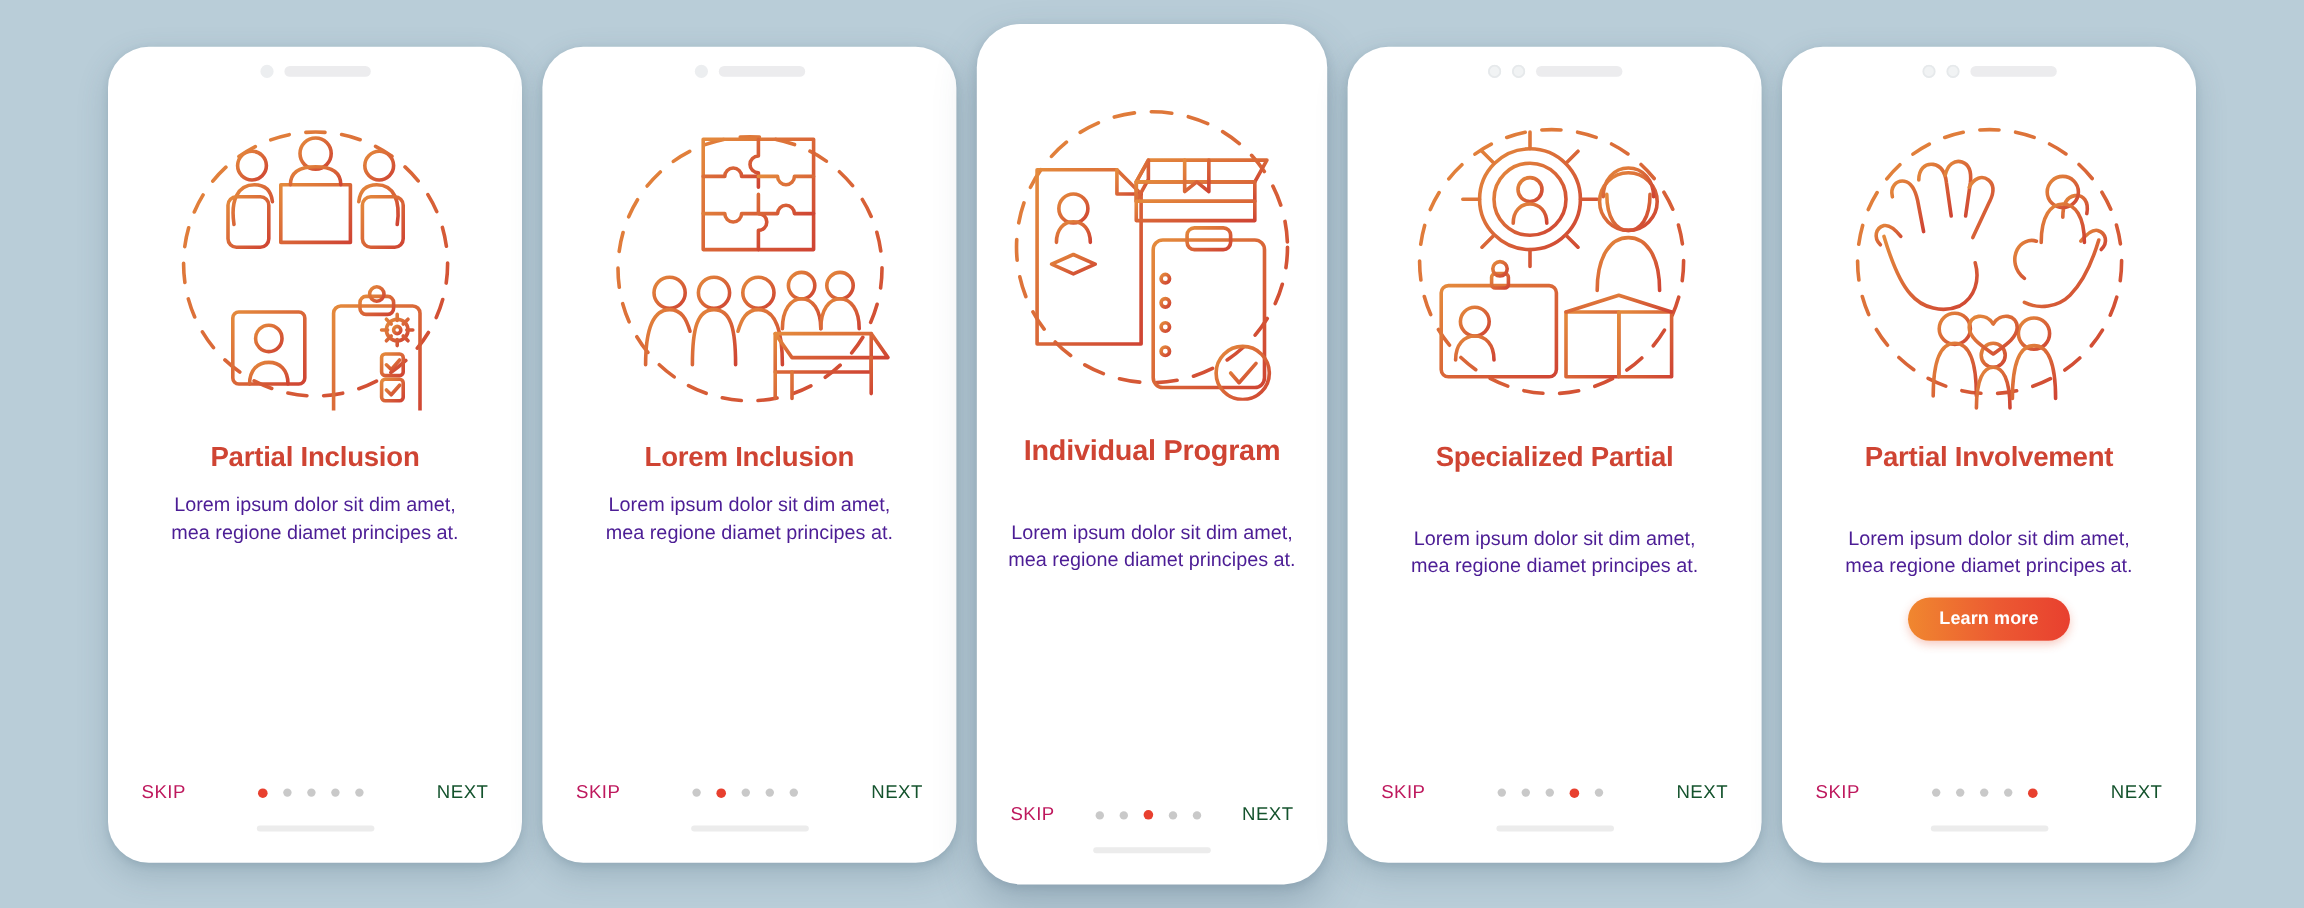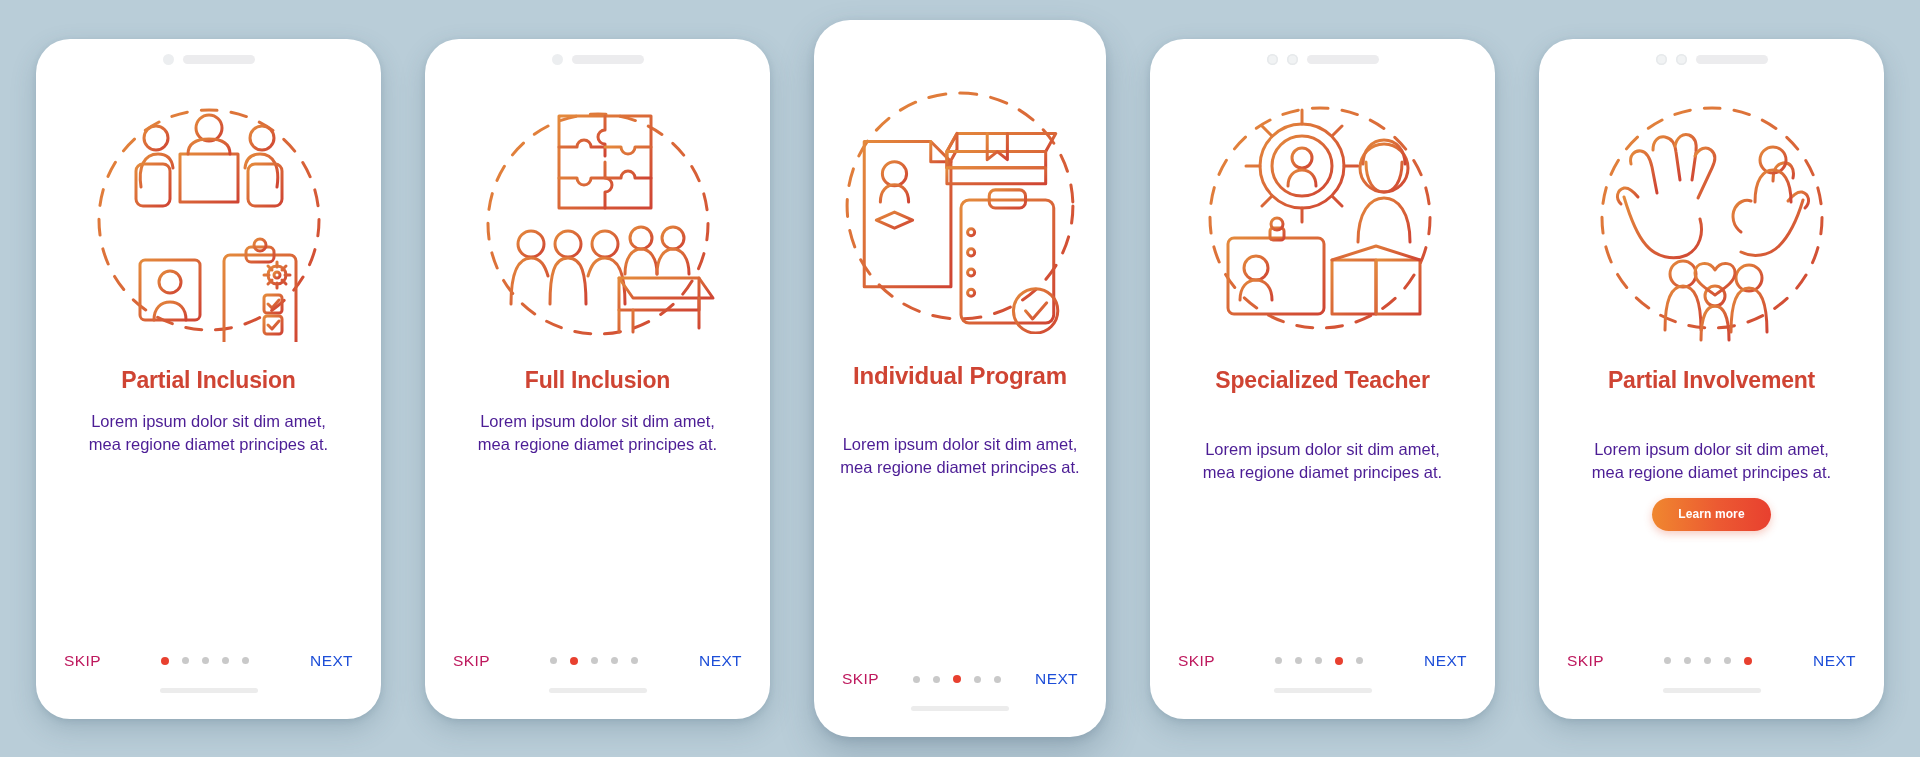--- a/index.html
+++ b/index.html
@@ -9,21 +9,21 @@
     background: #b9cdd8;
     font-family: "Liberation Sans", sans-serif;
   }
   .stage {
     position: relative;
     width: 1920px; height: 757px;
     background: #b9cdd8;
     display: flex;
     align-items: center;
     justify-content: center;
-    gap: 44px;
+    gap: 17px;
   }
 
   
   .phone {
     position: relative;
     width: 345px;
     height: 680px;
     background: #ffffff;
     border-radius: 34px;
     box-shadow: 0 10px 26px rgba(60,90,110,0.22),
@@ -102,21 +102,21 @@
     margin-top: 17px;
     width: 255px;
   }
   .cta {
     margin-top: 14px;
     display: inline-block;
     padding: 9px 26px 10px;
     border: none;
     border-radius: 20px;
     color: #ffffff;
-    font-size: 12px;
+    font-size: 15px;
     font-weight: bold;
     letter-spacing: 0.1px;
     cursor: pointer;
     background: linear-gradient(90deg, #f0872f 0%, #ec5a32 55%, #e8402f 100%);
     box-shadow: 0 3px 8px rgba(230,80,45,0.30);
   }
 
   
   .nav {
     margin-top: auto;
@@ -128,21 +128,21 @@
     margin-bottom: 18px;
   }
   .skip {
     color: #be185d;
     font-size: 15.5px;
     letter-spacing: 0.4px;
     cursor: pointer;
     user-select: none;
   }
   .next {
-    color: #1d4ed8;
+    color: #14532d;
     font-size: 15.5px;
     letter-spacing: 0.4px;
     cursor: pointer;
     user-select: none;
   }
   .dots {
     display: flex;
     align-items: center;
     gap: 13px;
   }
@@ -291,21 +291,21 @@
           <circle cx="200" cy="146" r="11"></circle>
           <path d="M152 182c0-16 7-25 16-25s16 9 16 25"></path>
           <path d="M184 182c0-16 7-25 16-25s16 9 16 25"></path>
           <path d="M146 186h80l14 20h-80z"></path>
           <path d="M146 186v32h80v-32"></path>
           <path d="M226 206v30M160 218v22M146 218v22"></path>
           <line x1="226" y1="206" x2="240" y2="206"></line>
         </g>
       </svg>
     </div>
-    <div class="title">Full Inclusion</div>
+    <div class="title">Lorem Inclusion</div>
     <div class="body">Lorem ipsum dolor sit dim amet, mea regione diamet principes at.</div>
     <div class="nav">
       <span class="skip">SKIP</span>
       <span class="dots">
         <span class="dot"></span>
         <span class="dot active"></span>
         <span class="dot"></span>
         <span class="dot"></span>
         <span class="dot"></span>
       </span>
@@ -417,21 +417,21 @@
           <line x1="88" y1="188" x2="116" y2="188"></line>
           <line x1="88" y1="204" x2="104" y2="204"></line>
 
           <path d="M134 168h44v54h-44z"></path>
           <path d="M178 168h44v54h-44z"></path>
           <path d="M178 168v54"></path>
           <path d="M134 168l44-14 44 14"></path>
         </g>
       </svg>
     </div>
-    <div class="title two-line">Specialized Teacher</div>
+    <div class="title two-line">Specialized Partial</div>
     <div class="body">Lorem ipsum dolor sit dim amet, mea regione diamet principes at.</div>
     <div class="nav">
       <span class="skip">SKIP</span>
       <span class="dots">
         <span class="dot"></span>
         <span class="dot"></span>
         <span class="dot"></span>
         <span class="dot active"></span>
         <span class="dot"></span>
       </span>

